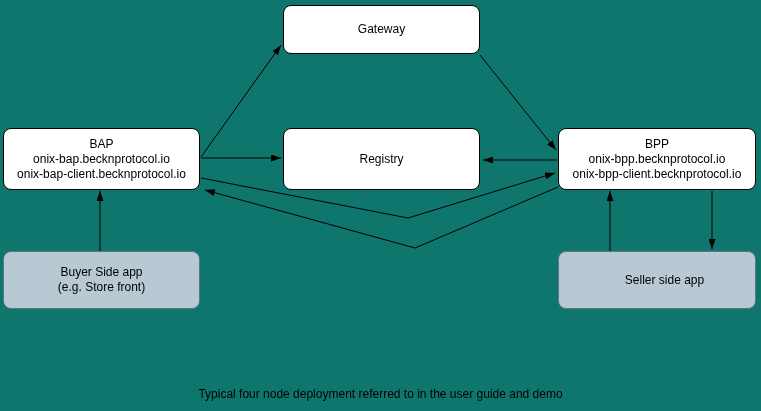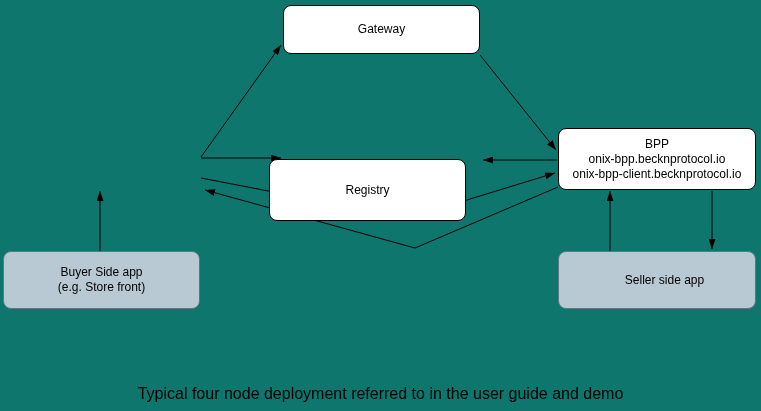--- a/index.html
+++ b/index.html
@@ -31,30 +31,30 @@
     font-size: 12px;
     line-height: 15px;
     padding: 1px;
   }
   .node.app {
     background: #b9c9d4;
     border-color: #5d7587;
   }
   .node-gateway  { left: 283px; top: 5px;   width: 197px; height: 49px; }
   .node-bap      { left: 3px;   top: 128px; width: 197px; height: 62px; }
-  .node-registry { left: 269px; top: 128px; width: 197px; height: 62px; margin-top: 31px; }
+  .node-registry { left: 283px; top: 128px; width: 197px; height: 62px; }
   .node-bpp      { left: 558px; top: 128px; width: 198px; height: 62px; }
   .node-buyer    { left: 3px;   top: 251px; width: 197px; height: 58px; }
   .node-seller   { left: 558px; top: 251px; width: 198px; height: 58px; padding-left: 16px; }
   .caption {
     position: absolute;
     left: 0; right: 0;
     top: 387px;
     text-align: center;
-    font-size: 16px;
+    font-size: 12px;
     line-height: 14px;
     color: #000000;
   }
 </style>
 </head>
 <body>
 
 <div class="canvas">
 
   <svg class="edges" viewBox="0 0 761 411" xmlns="http://www.w3.org/2000/svg">
@@ -71,20 +71,25 @@
     <path d="M558,187 L415,248 L205,190" fill="none" stroke="#000000" stroke-width="1" marker-end="url(#arrow)"></path>
     <path d="M100,251 L100,191" fill="none" stroke="#000000" stroke-width="1" marker-end="url(#arrow)"></path>
     <path d="M610,251 L610,191" fill="none" stroke="#000000" stroke-width="1" marker-end="url(#arrow)"></path>
     <path d="M712,191 L712,249" fill="none" stroke="#000000" stroke-width="1" marker-end="url(#arrow)"></path>
   </svg>
 
   <div class="node node-gateway">
     <div>Gateway</div>
   </div>
 
+  <div class="node node-bap">
+    <div>BAP</div>
+    <div>onix-bap.becknprotocol.io</div>
+    <div>onix-bap-client.becknprotocol.io</div>
+  </div>
 
   <div class="node node-registry">
     <div>Registry</div>
   </div>
 
   <div class="node app node-buyer">
     <div>Buyer Side app</div>
     <div>(e.g. Store front)</div>
   </div>
 

